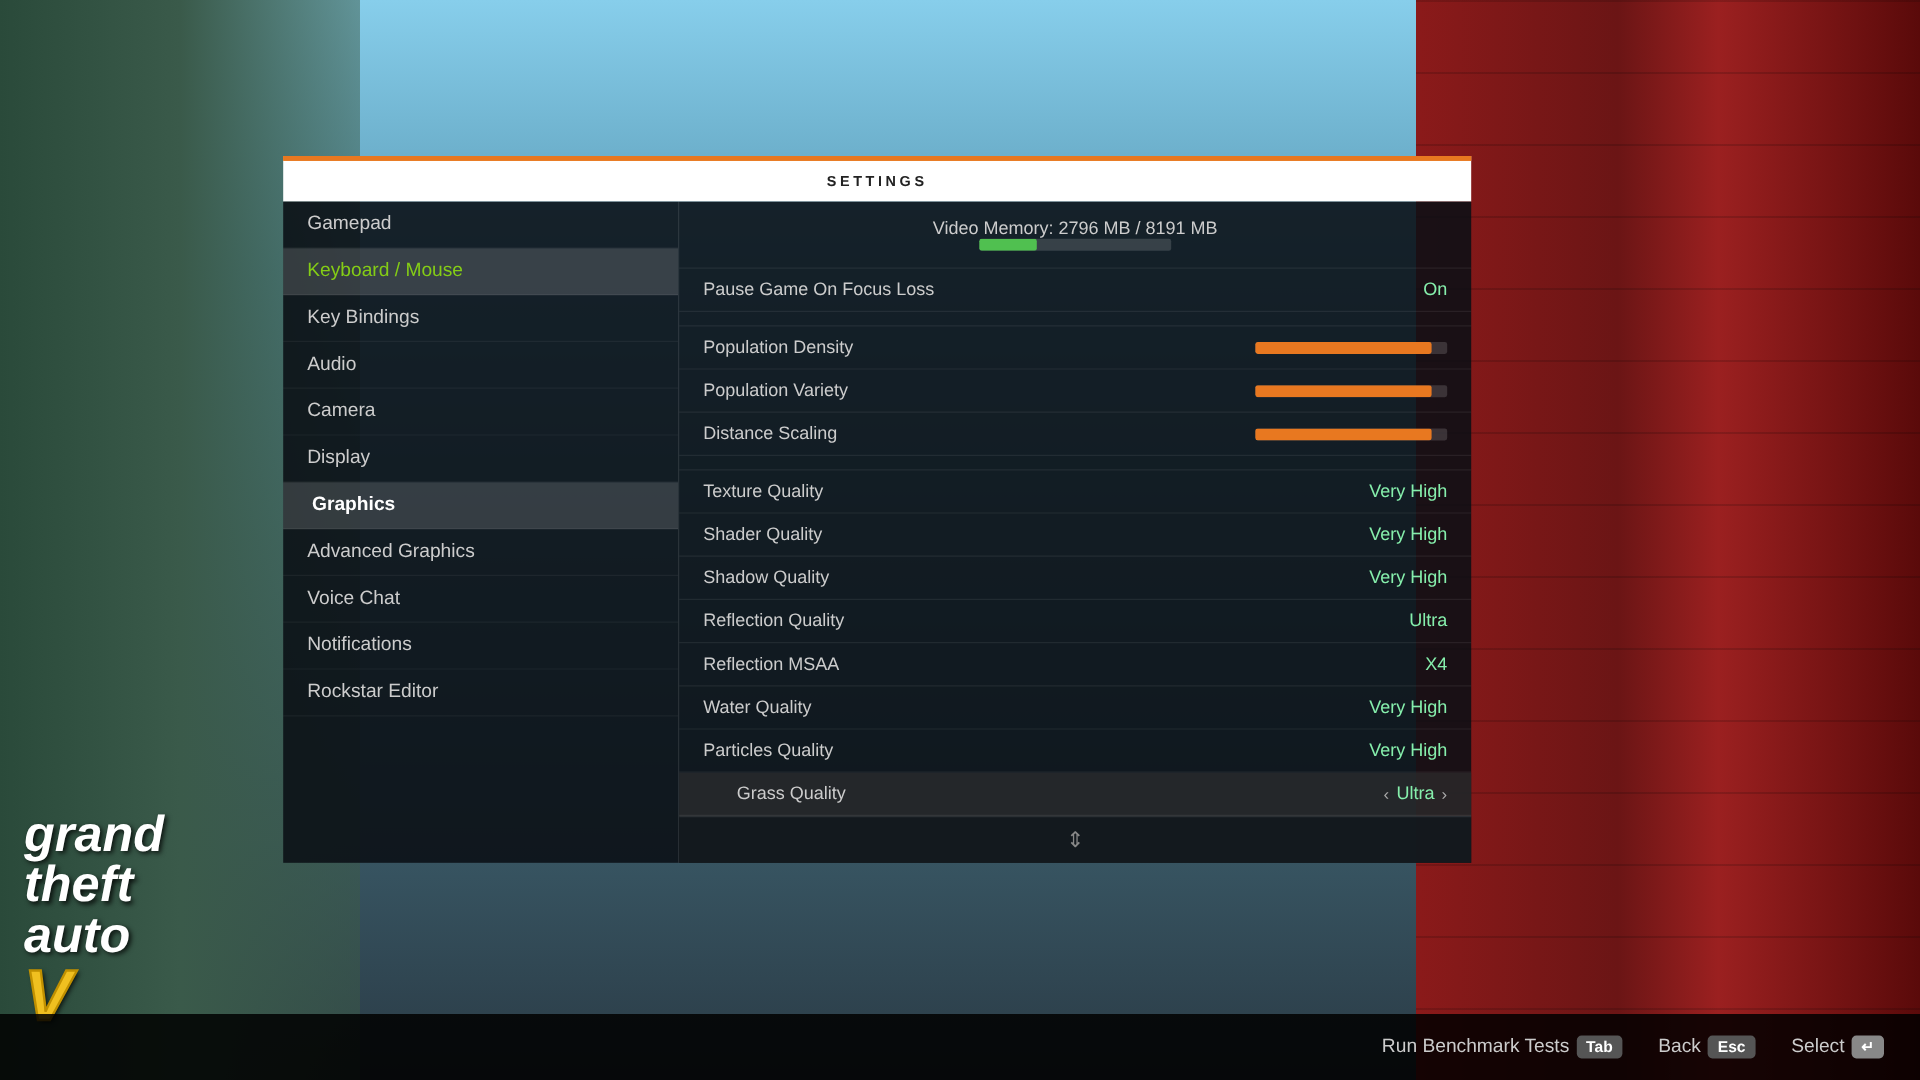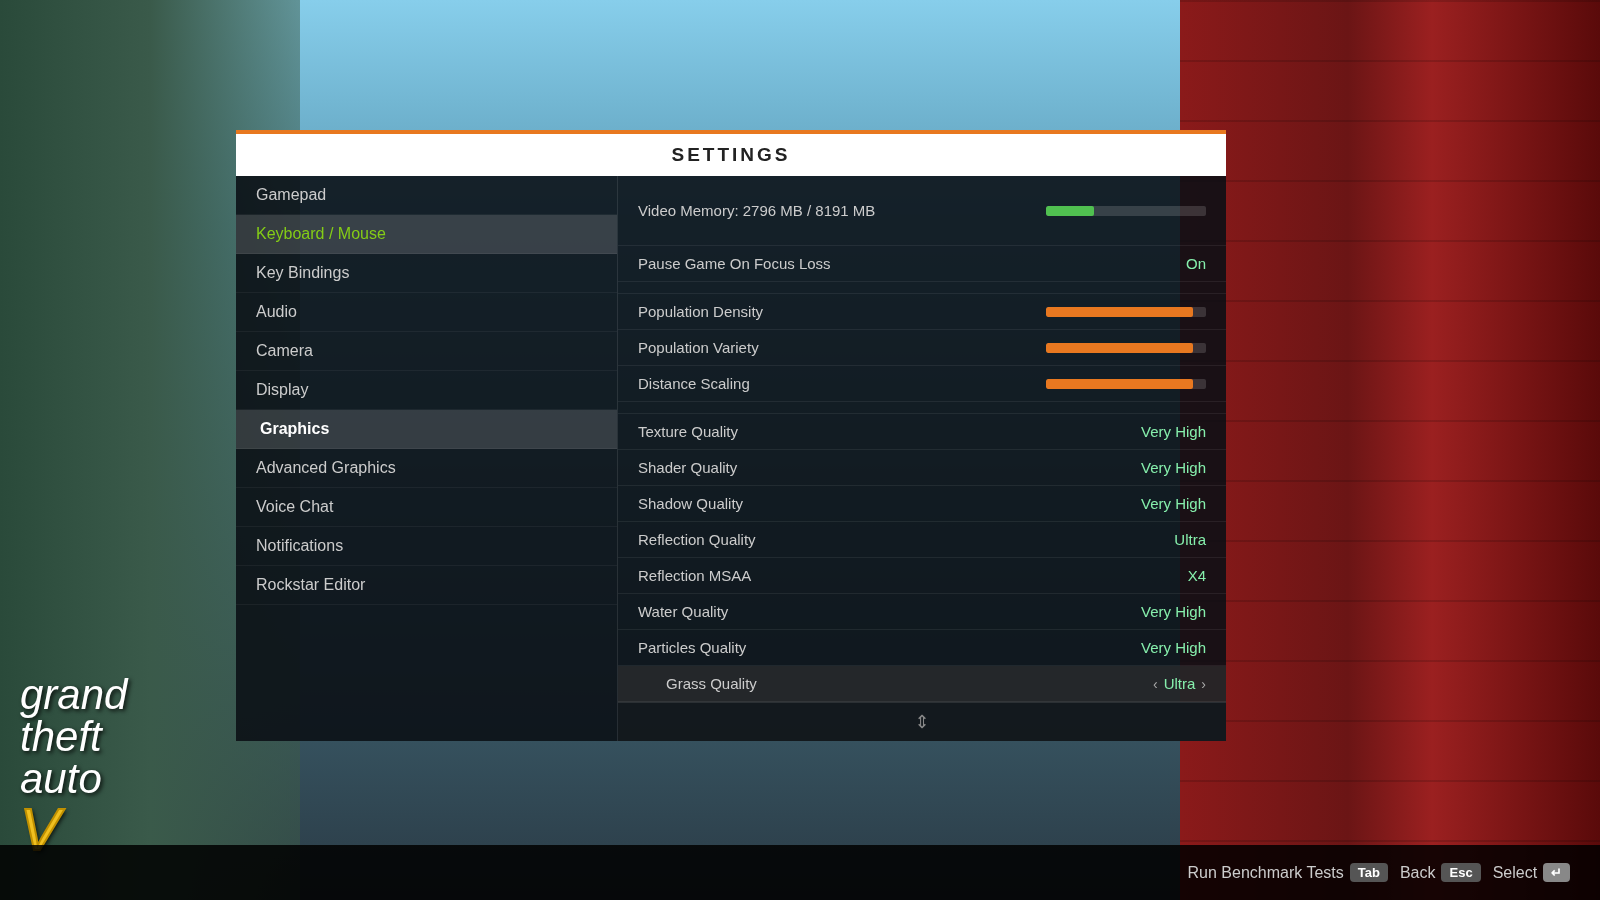--- a/index.html
+++ b/index.html
@@ -63,21 +63,21 @@
       z-index: 1;
     }
 
     
     .gta-logo {
       position: absolute;
       bottom: 40px;
       left: 20px;
       z-index: 10;
       color: white;
-      font-weight: 400;
+      font-weight: 700;
       font-size: 52px;
       line-height: 1;
       font-style: italic;
       text-shadow: 2px 2px 4px rgba(0,0,0,0.8);
     }
     .gta-logo .grand { font-size: 42px; display: block; }
     .gta-logo .theft { font-size: 42px; display: block; }
     .gta-logo .auto { font-size: 42px; display: block; }
     .gta-logo .five {
       color: #f0c020;
@@ -94,35 +94,35 @@
       width: 990px;
       z-index: 20;
     }
 
     
     .settings-title {
       background: white;
       text-align: center;
       padding: 10px 0;
       border-top: 4px solid #e87820;
-      font-size: 19px;
+      font-size: 12px;
       font-weight: bold;
       letter-spacing: 3px;
       color: #222;
     }
 
     
     .settings-body {
       display: flex;
       background: rgba(10,15,20,0.88);
     }
 
     
     .settings-nav {
-      width: 382px;
+      width: 330px;
       flex-shrink: 0;
       border-right: 1px solid rgba(255,255,255,0.1);
     }
 
     .nav-item {
       padding: 10px 20px;
       color: #ccc;
       font-size: 16px;
       cursor: pointer;
       border-bottom: 1px solid rgba(255,255,255,0.05);
@@ -158,21 +158,22 @@
       font-size: 15px;
     }
 
     .setting-row.selected {
       background: rgba(50,50,50,0.6);
       color: white;
       padding-left: 48px;
     }
 
     .setting-row.header-row {
-      padding: 26px 20px;
+      padding: 14px 20px;
+      flex-direction: column;
     }
 
     .setting-label {
       color: #ccc;
     }
 
     .setting-value {
       color: #86efac;
       font-size: 15px;
     }
@@ -230,21 +231,21 @@
       position: absolute;
       bottom: 0;
       left: 0;
       right: 0;
       height: 55px;
       background: rgba(0,0,0,0.85);
       display: flex;
       align-items: center;
       justify-content: flex-end;
       padding: 0 30px;
-      gap: 12px;
+      gap: 30px;
       z-index: 30;
     }
 
     .bottom-action {
       display: flex;
       align-items: center;
       gap: 6px;
       color: #ccc;
       font-size: 16px;
     }

